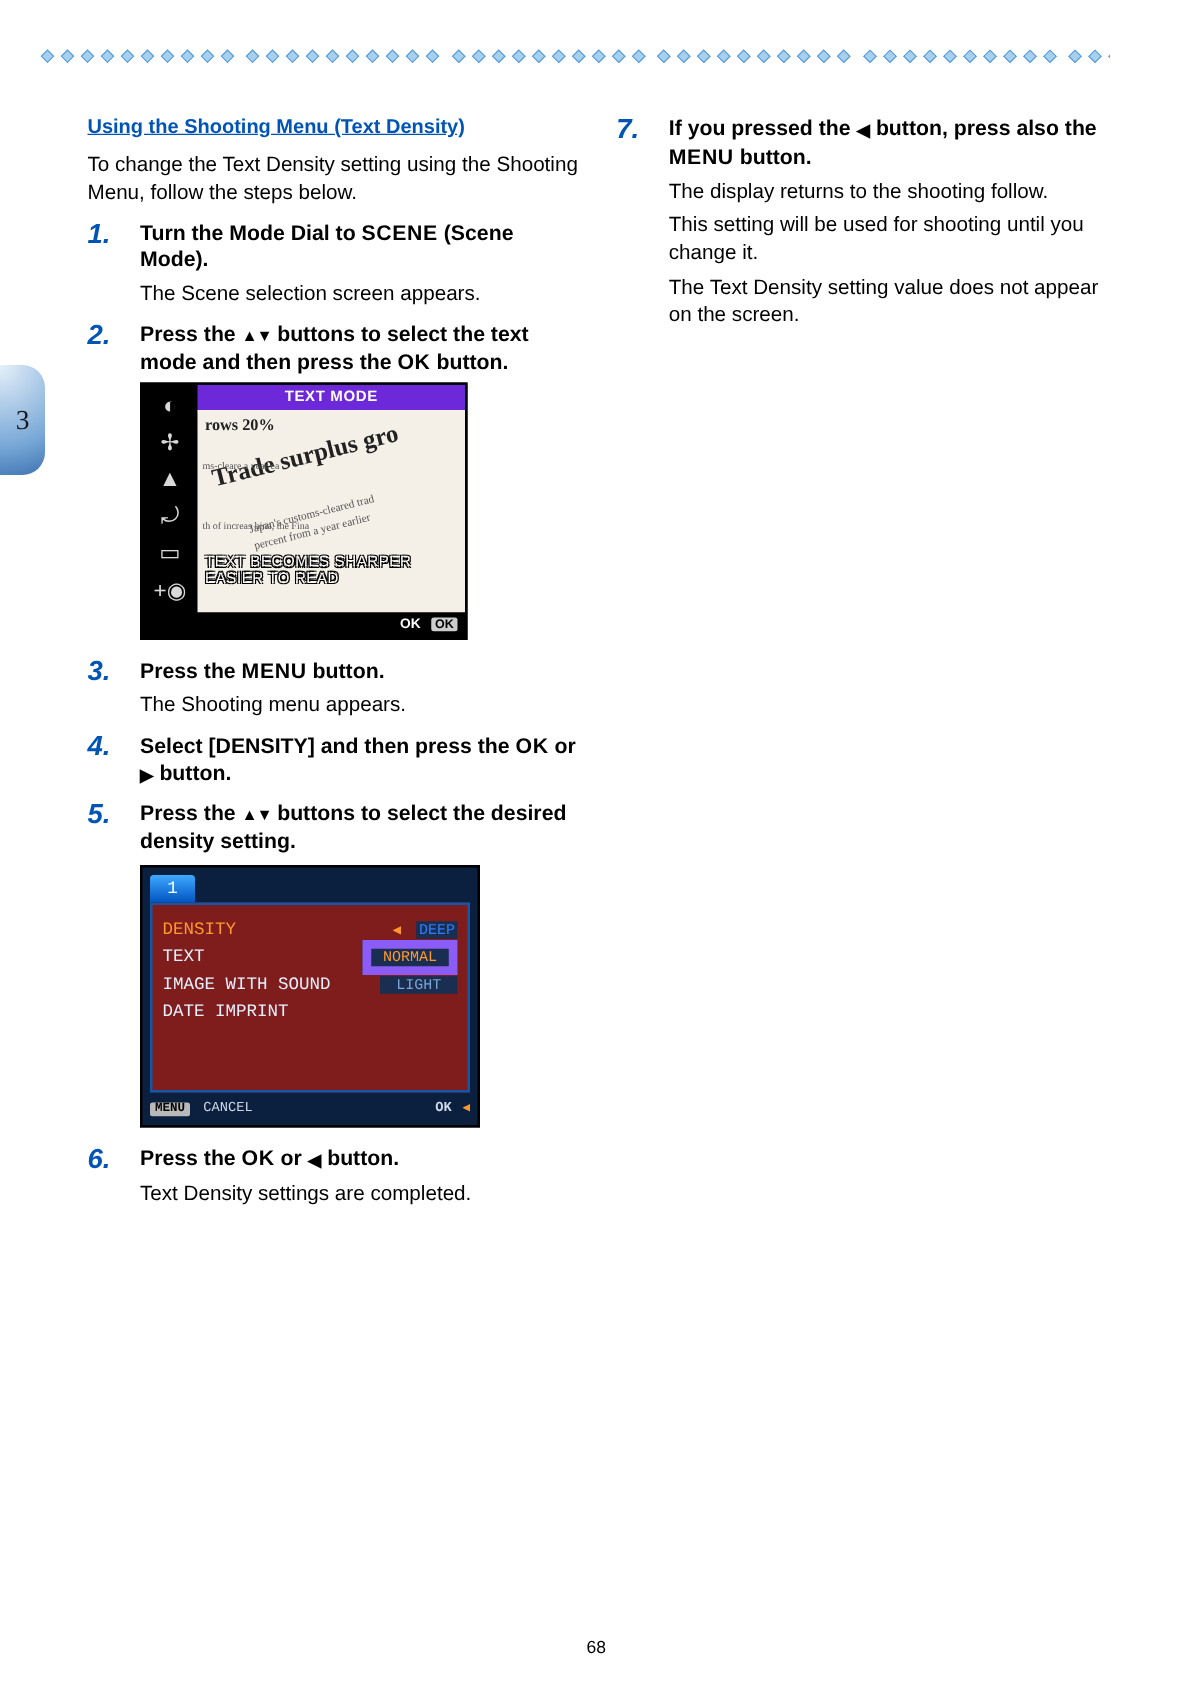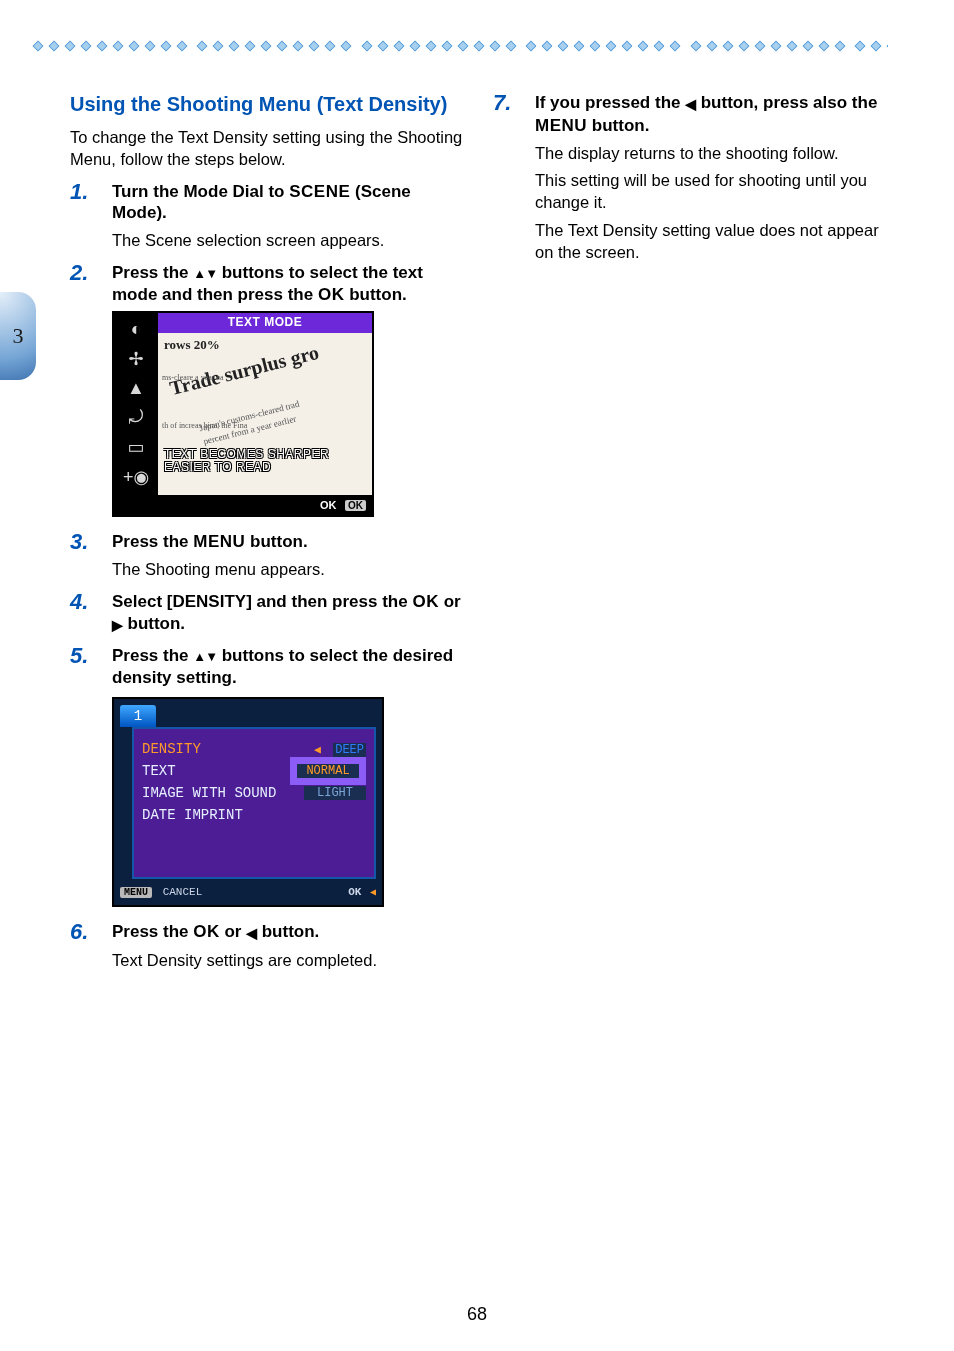--- a/index.html
+++ b/index.html
@@ -52,23 +52,24 @@
     gap: 28px;
     margin-left: 40px;
   }
   .col {
     width: 395px;
   }
   h2.section-title {
     color: #0054b3;
     font-family: "Trebuchet MS", "Futura", Arial, sans-serif;
     font-weight: bold;
-    font-size: 20px;
+    font-size: 16px;
     line-height: 1.25;
     margin: 0 0 10px 0;
+    text-decoration: underline;
   }
   p.intro {
     font-size: 16.5px;
     line-height: 1.32;
     margin: 0 0 10px 0;
   }
   ol.steps {
     list-style: none;
     margin: 0;
     padding: 0;
@@ -257,24 +258,23 @@
     color: #fff;
     text-align: center;
     font-size: 14px;
     line-height: 22px;
     border-radius: 3px 3px 0 0;
   }
   .lcd2 .bodybox {
     position: absolute;
     left: 6px; right: 6px; top: 28px; bottom: 26px;
     border: 2px solid #1456a8;
-    background: #4c1d95;
+    background: #7f1d1d;
     padding: 10px 8px;
     box-sizing: border-box;
-    margin-left: 12px;
   }
   .lcd2 .row {
     display: flex;
     align-items: center;
     justify-content: space-between;
     height: 20px;
     margin-bottom: 2px;
   }
   .lcd2 .row .label { color: #e6f0ff; }
   .lcd2 .row.sel .label { color: #ff9a2a; }
@@ -309,21 +309,21 @@
   .lcd2 .footer .left { color: #ccd6e6; }
   .lcd2 .footer .right { color: #ccd6e6; }
   .lcd2 .footer .right .ok-label { font-weight: bold; }
   .lcd2 .footer .right .tri { color: #ff9a2a; font-size: 10px; margin-left: 2px; }
 
   .page-number {
     position: absolute;
     bottom: 26px;
     left: 0; right: 0;
     text-align: center;
-    font-size: 18px;
+    font-size: 14px;
     color: #000;
   }
 </style>
 </head>
 <body>
 
 <div class="page">
 
   <div class="section-tab">
     <span>3</span>

